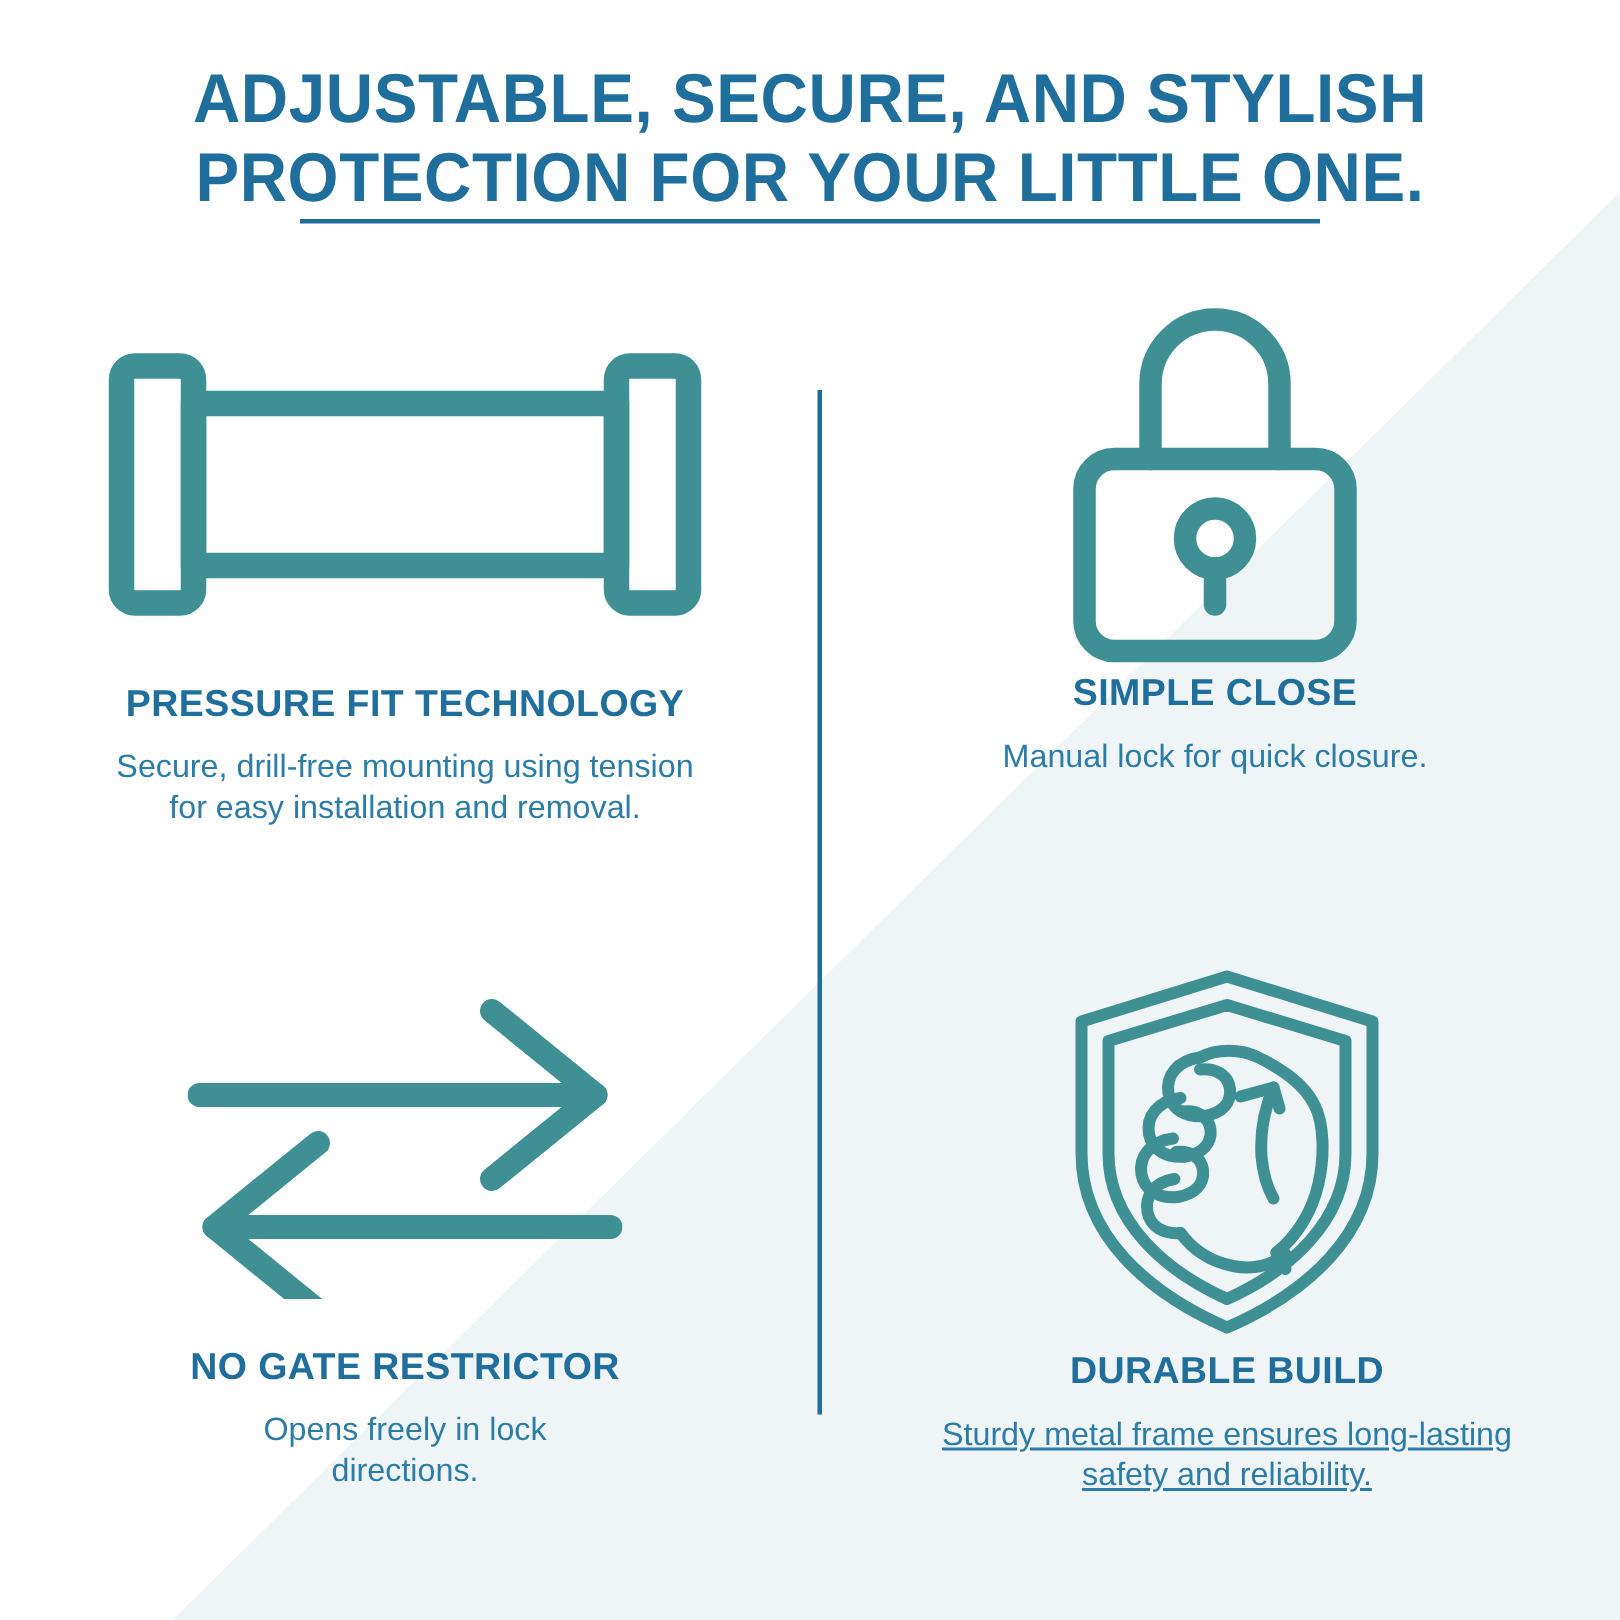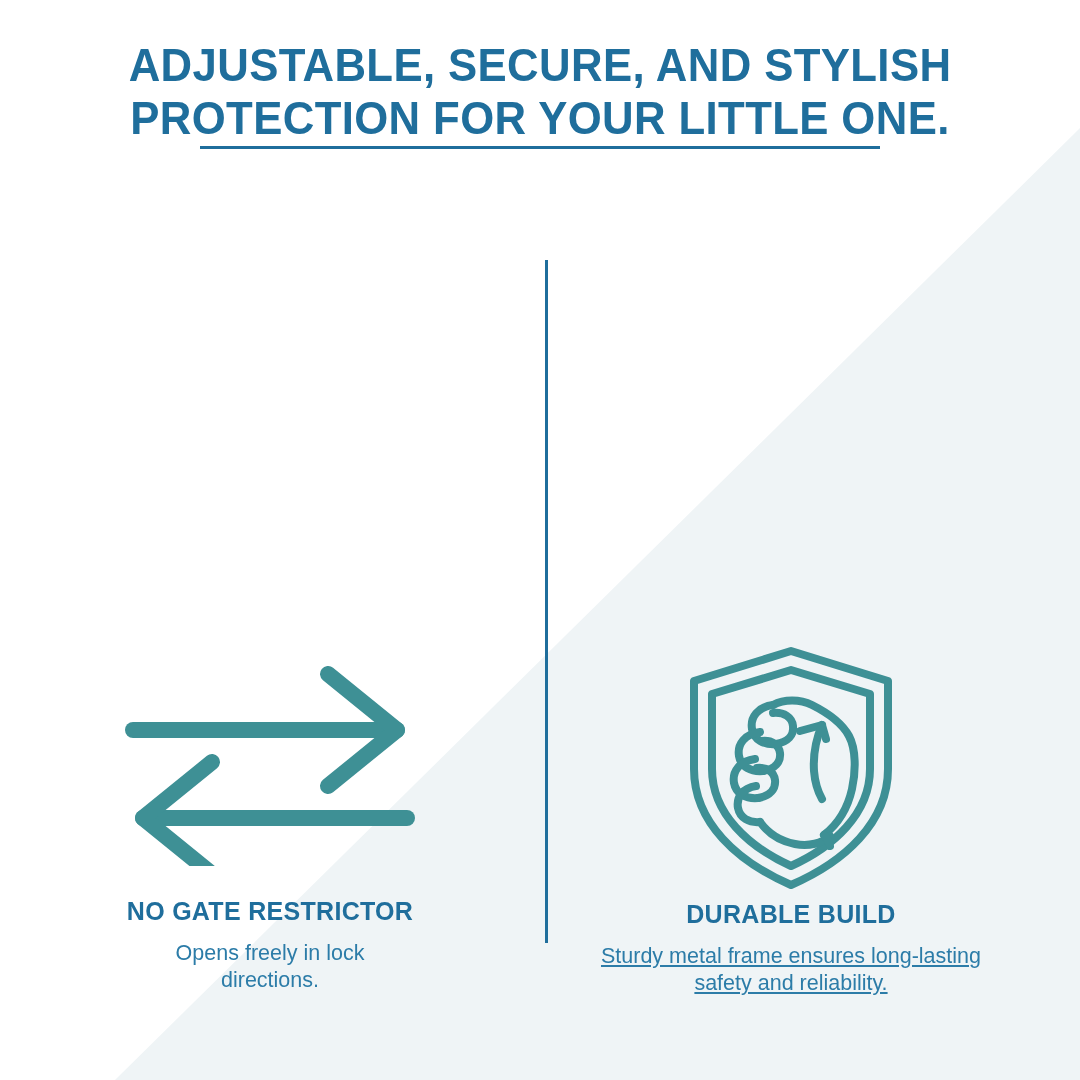--- a/index.html
+++ b/index.html
@@ -63,21 +63,21 @@
     width:1080px; height:890px;
   }
   .cell {
     position:absolute;
     width:500px;
     text-align:center;
   }
   .cell.c-tl { left:20px;  top:0px;   }
   .cell.c-tr { left:560px; top:0px;   }
   .cell.c-bl { left:20px;  top:445px;text-align:center; }
-  .cell.c-br { left:541px; top:445px; }
+  .cell.c-br { left:568px; top:445px; }
 
   .icon-box {
     height:265px;
     display:flex;
     align-items:center;
     justify-content:center;
   }
   .cell.c-tr .icon-box { height:258px; }
   .cell.c-bl .icon-box { height:262px; }
   .cell.c-br .icon-box { height:265px; }
@@ -113,21 +113,52 @@
   <div class="headline-wrap">
     <div class="headline">ADJUSTABLE, SECURE, AND STYLISH
 PROTECTION FOR YOUR LITTLE ONE.</div>
   </div>
   <div class="headline-rule"></div>
 
   <div class="v-divider"></div>
 
   <div class="grid">
 
-
+    <div class="cell c-tl">
+      <div class="icon-box">
+        <svg width="400" height="180" viewBox="0 0 400 180" aria-hidden="true">
+          <g fill="none" stroke="#3E9095" stroke-width="17" stroke-linecap="round" stroke-linejoin="round">
+            <rect x="11" y="11" width="48" height="158" rx="9"></rect>
+            <rect x="341" y="11" width="48" height="158" rx="9"></rect>
+            <rect x="59" y="36" width="282" height="108"></rect>
+          </g>
+        </svg>
+      </div>
+      <div class="feat-title">PRESSURE FIT TECHNOLOGY</div>
+      <div class="feat-desc">Secure, drill-free mounting using tension
+for easy installation and removal.</div>
+    </div>
+
+    <div class="cell c-tr">
+      <div class="icon-box">
+        <svg width="210" height="250" viewBox="0 0 210 250" aria-hidden="true">
+          <g fill="none" stroke="#3E9095" stroke-width="15" stroke-linecap="round" stroke-linejoin="round">
+
+            <path d="M62 112 V62 a43 43 0 0 1 86 0 V112"></path>
+
+            <rect x="18" y="112" width="174" height="128" rx="20"></rect>
+
+            <circle cx="105" cy="165" r="20"></circle>
+            <path d="M105 185 V209"></path>
+          </g>
+        </svg>
+      </div>
+      <div class="feat-title">SIMPLE CLOSE</div>
+      <div class="feat-desc">Manual lock for quick closure.</div>
+    </div>
 
     <div class="cell c-bl">
       <div class="icon-box">
         <svg width="290" height="200" viewBox="0 0 290 200" aria-hidden="true">
           <g fill="none" stroke="#3E9095" stroke-width="16" stroke-linecap="round" stroke-linejoin="round">
 
             <path d="M8 64 H272"></path>
             <path d="M203 8 L272 64 L203 120"></path>
 
             <path d="M282 152 H18"></path>

